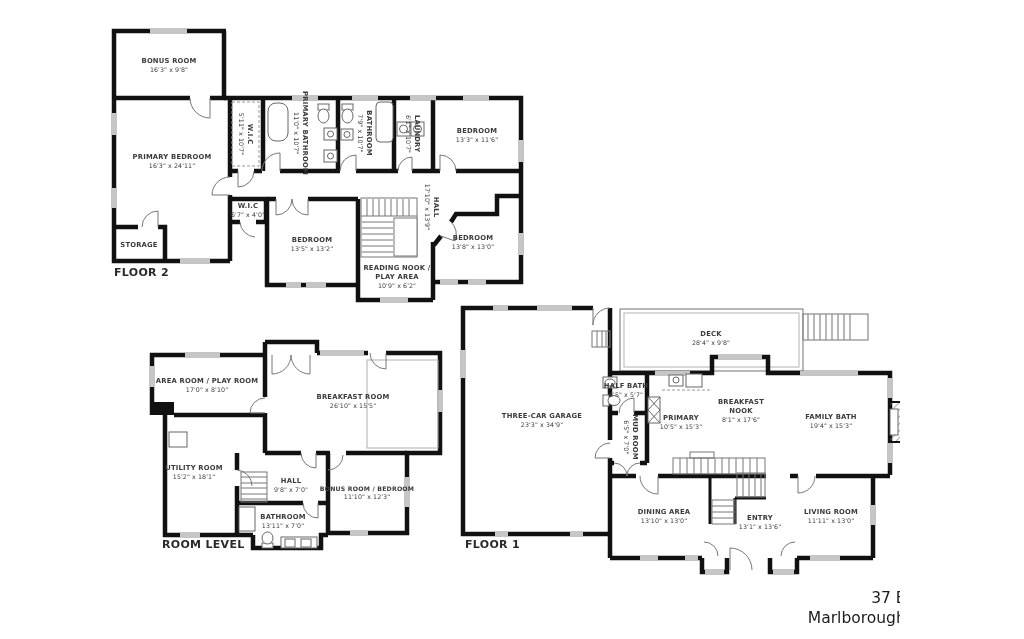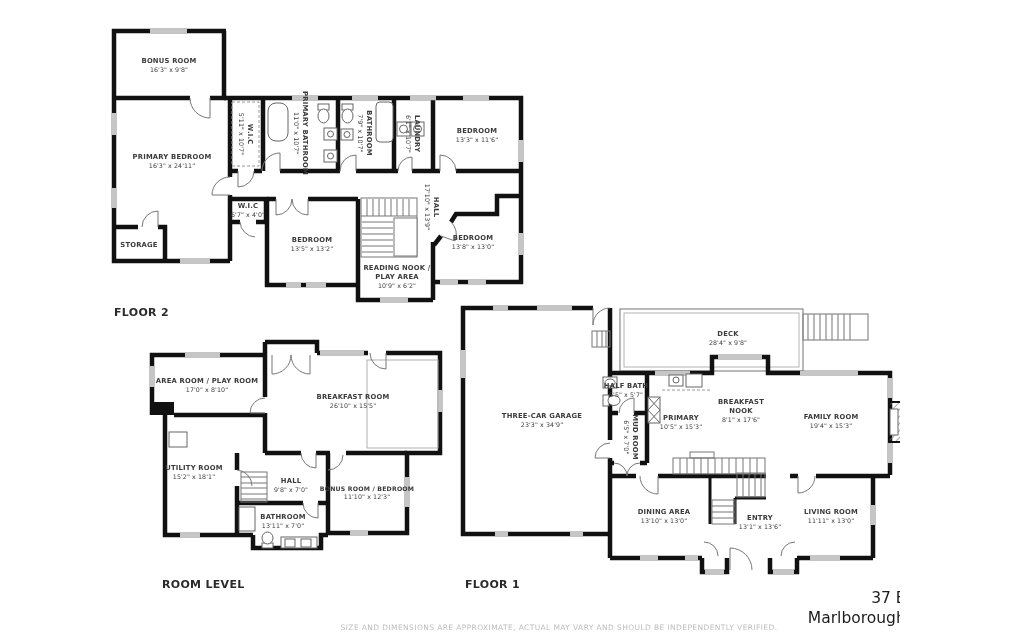--- a/index.html
+++ b/index.html
@@ -6,21 +6,21 @@
   #stage{position:relative;width:900px;height:639px;background:#ffffff;overflow:hidden;
          font-family:"DejaVu Sans",sans-serif;}
   #plan-svg{position:absolute;left:0;top:0;}
   .room-label{position:absolute;transform:translate(-50%,-50%);text-align:center;
               line-height:1.3;white-space:nowrap;color:#3b3b3b;}
   .room-label .rl{display:block;font-size:6.8px;font-weight:600;letter-spacing:.2px;}
   .room-label .rd{display:block;font-size:6.3px;font-weight:400;letter-spacing:.1px;}
   .room-label.wrap{white-space:normal;}
   .room-label.v{writing-mode:vertical-rl;}
   .room-label.v .rl,.room-label.v .rd{display:block;}
-  .floor-title{position:absolute;font-size:11px;font-weight:600;color:#2a2a2a;letter-spacing:.3px;margin-top:40px;}
+  .floor-title{position:absolute;font-size:11px;font-weight:600;color:#2a2a2a;letter-spacing:.3px;}
   #address{position:absolute;left:919px;top:588px;transform:translateX(-50%);
            text-align:center;font-size:15.5px;color:#1c1c1c;line-height:20px;white-space:nowrap;}
   #disclaimer{position:absolute;left:559px;top:623px;transform:translateX(-50%);
               font-size:7.5px;color:#bdbdbd;letter-spacing:.4px;white-space:nowrap;}
 </style>
 </head>
 <body>
 
 <div id="stage">
 
@@ -282,38 +282,38 @@
   <div class="room-label" style="left:283px;top:521px">
       <span class="rl">BATHROOM</span>
       <span class="rd">13'11" x 7'0"</span>
     </div>
   <div class="floor-title" style="left:162px;top:538px">ROOM LEVEL</div>
 
   <div class="room-label" style="left:542px;top:420px">
       <span class="rl">THREE-CAR GARAGE</span>
       <span class="rd">23'3" x 34'9"</span>
     </div>
-  <div class="room-label" style="left:728px;top:338px">
+  <div class="room-label" style="left:711px;top:338px">
       <span class="rl">DECK</span>
       <span class="rd">28'4" x 9'8"</span>
     </div>
   <div class="room-label" style="left:626px;top:390px">
       <span class="rl">HALF BATH</span>
       <span class="rd">6'5" x 5'7"</span>
     </div>
   <div class="room-label" style="left:681px;top:422px">
       <span class="rl">PRIMARY</span>
       <span class="rd">10'5" x 15'3"</span>
     </div>
   <div class="room-label wrap" style="left:741px;top:411px;width:62px">
       <span class="rl">BREAKFAST NOOK</span>
       <span class="rd">8'1" x 17'6"</span>
     </div>
   <div class="room-label" style="left:831px;top:421px">
-      <span class="rl">FAMILY ROOM</span>
+      <span class="rl">FAMILY BATH</span>
       <span class="rd">19'4" x 15'3"</span>
     </div>
   <div class="room-label v" style="left:630px;top:437px">
       <span class="rl">MUD ROOM</span>
       <span class="rd">6'5" x 7'0"</span>
     </div>
   <div class="room-label" style="left:664px;top:516px">
       <span class="rl">DINING AREA</span>
       <span class="rd">13'10" x 13'0"</span>
     </div>
@@ -324,14 +324,13 @@
   <div class="room-label" style="left:831px;top:516px">
       <span class="rl">LIVING ROOM</span>
       <span class="rd">11'11" x 13'0"</span>
     </div>
   <div class="floor-title" style="left:465px;top:538px">FLOOR 1</div>
 
   <div id="address">
     <div>37 Boivin Dr</div>
     <div>Marlborough, Massachusetts</div>
   </div>
-  <div id="disclaimer">SIZE AND DIMENSIONS ARE APPROXIMATE, ACTUAL MAY VARY AND SHOULD BE INDEPENDENTLY VERIFIED.</div>
 </div>
 
 </body></html>

